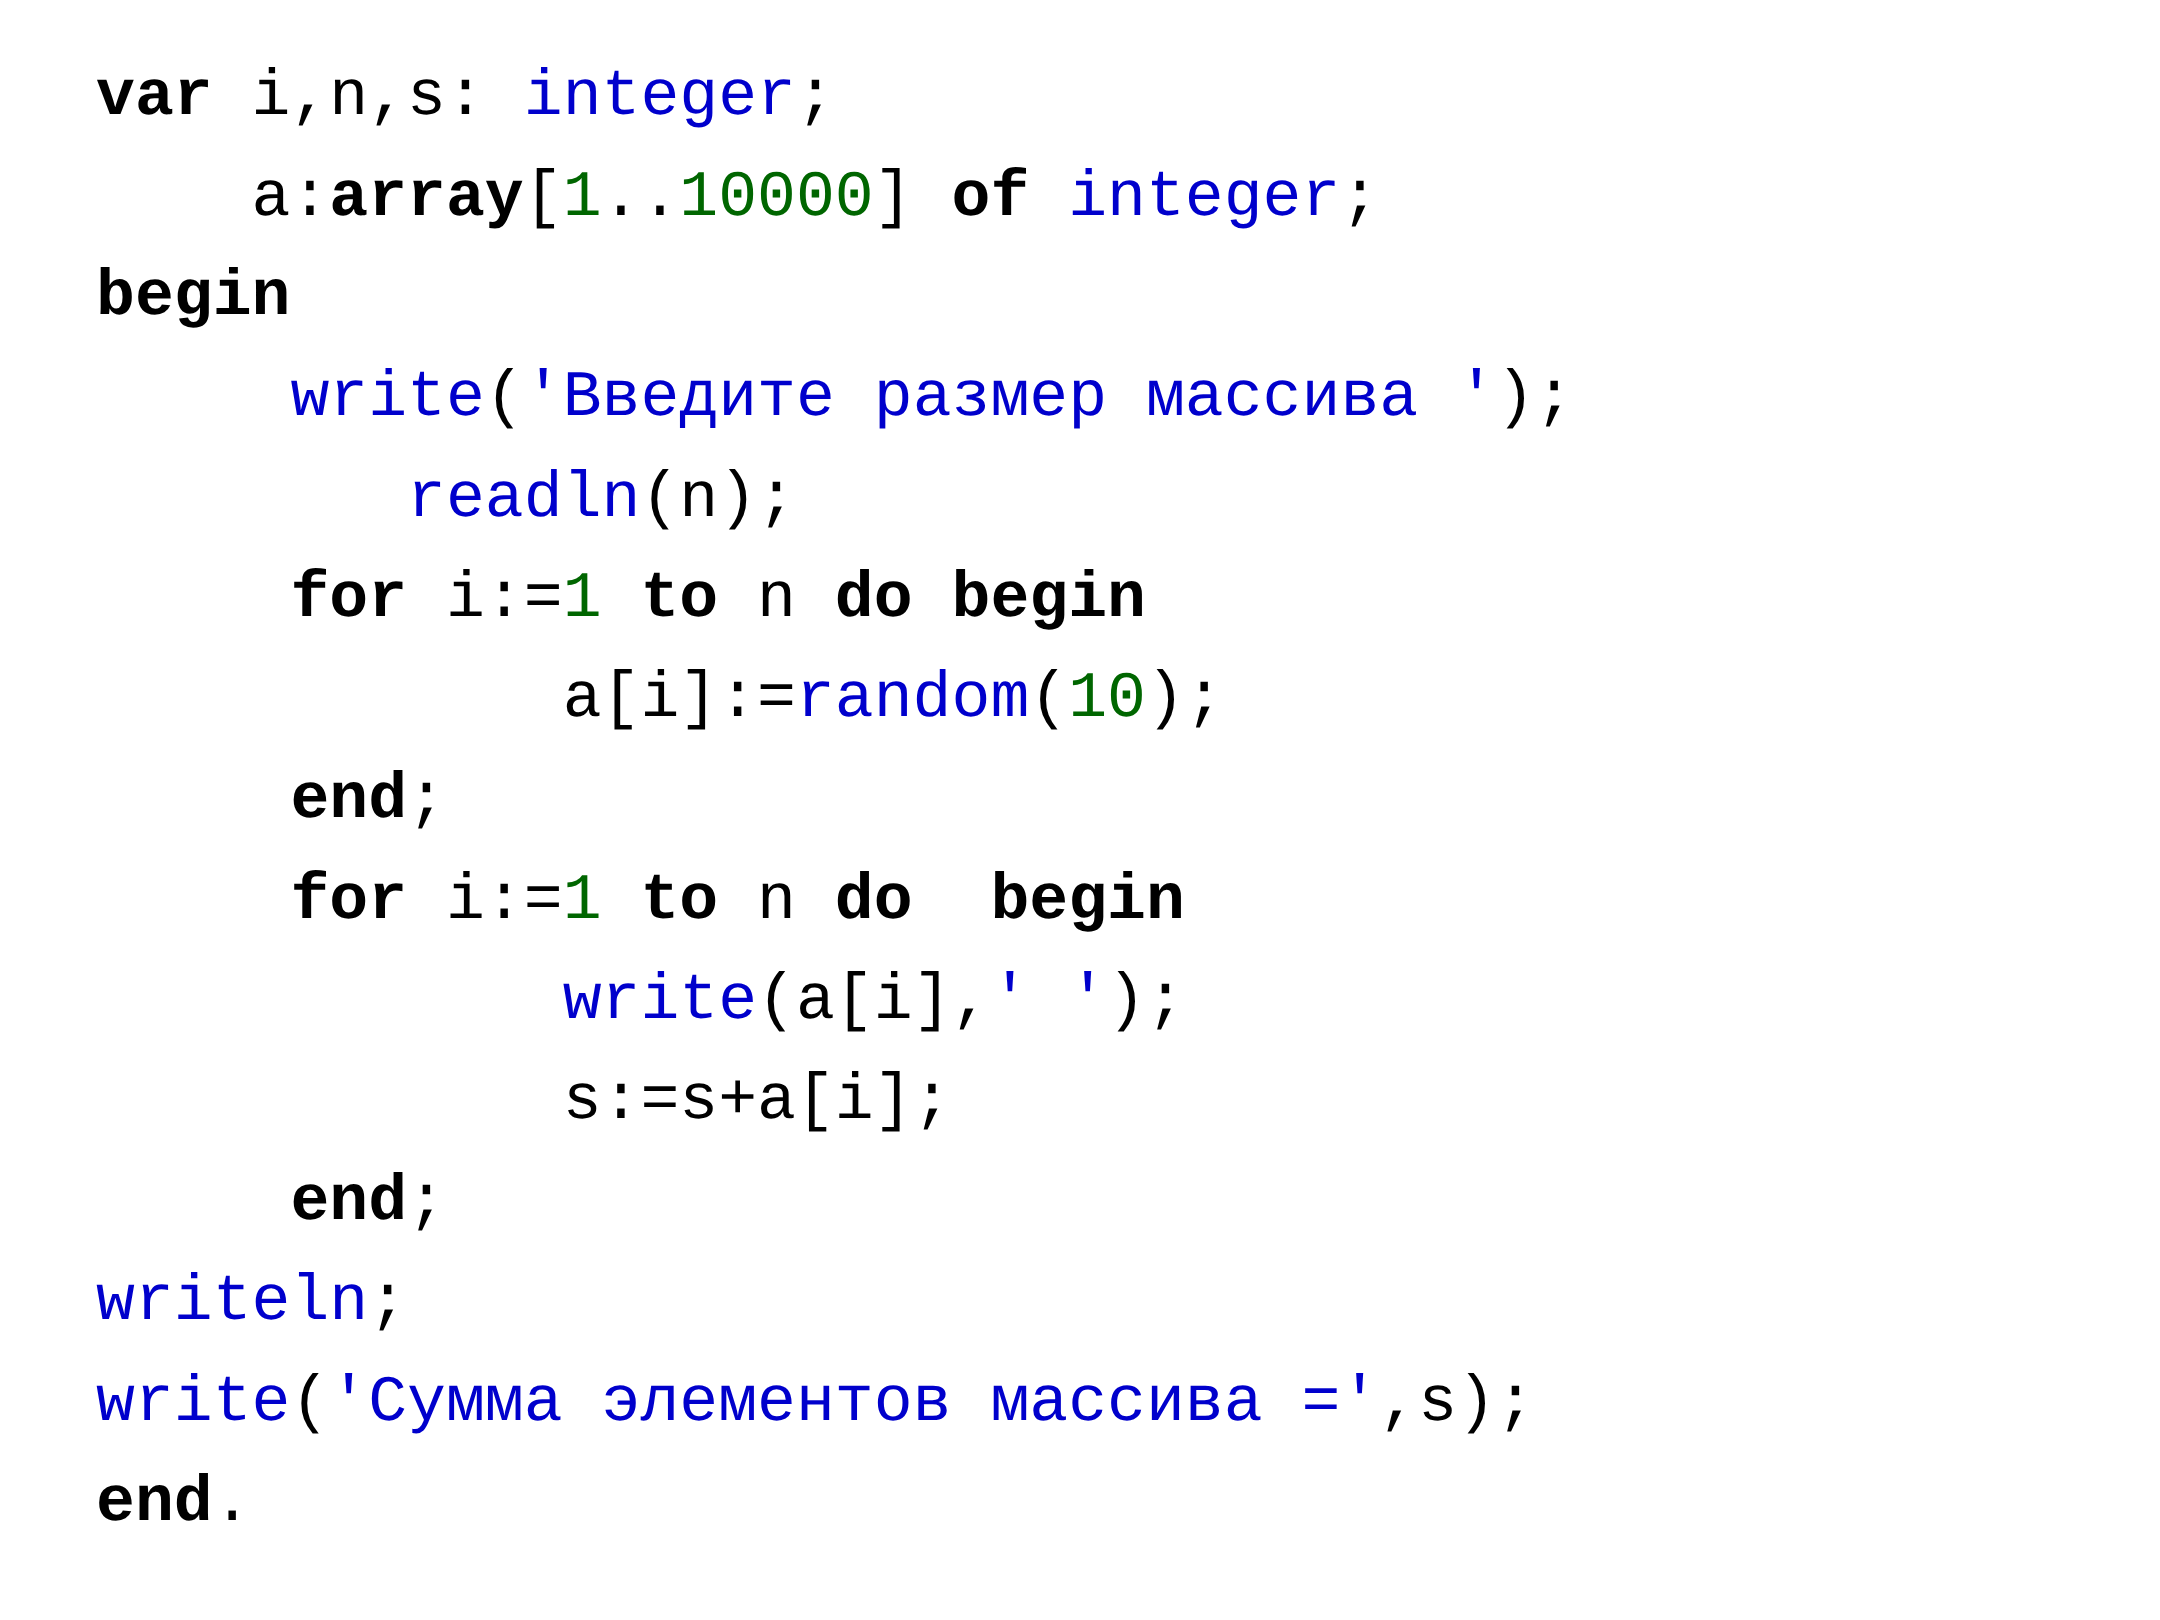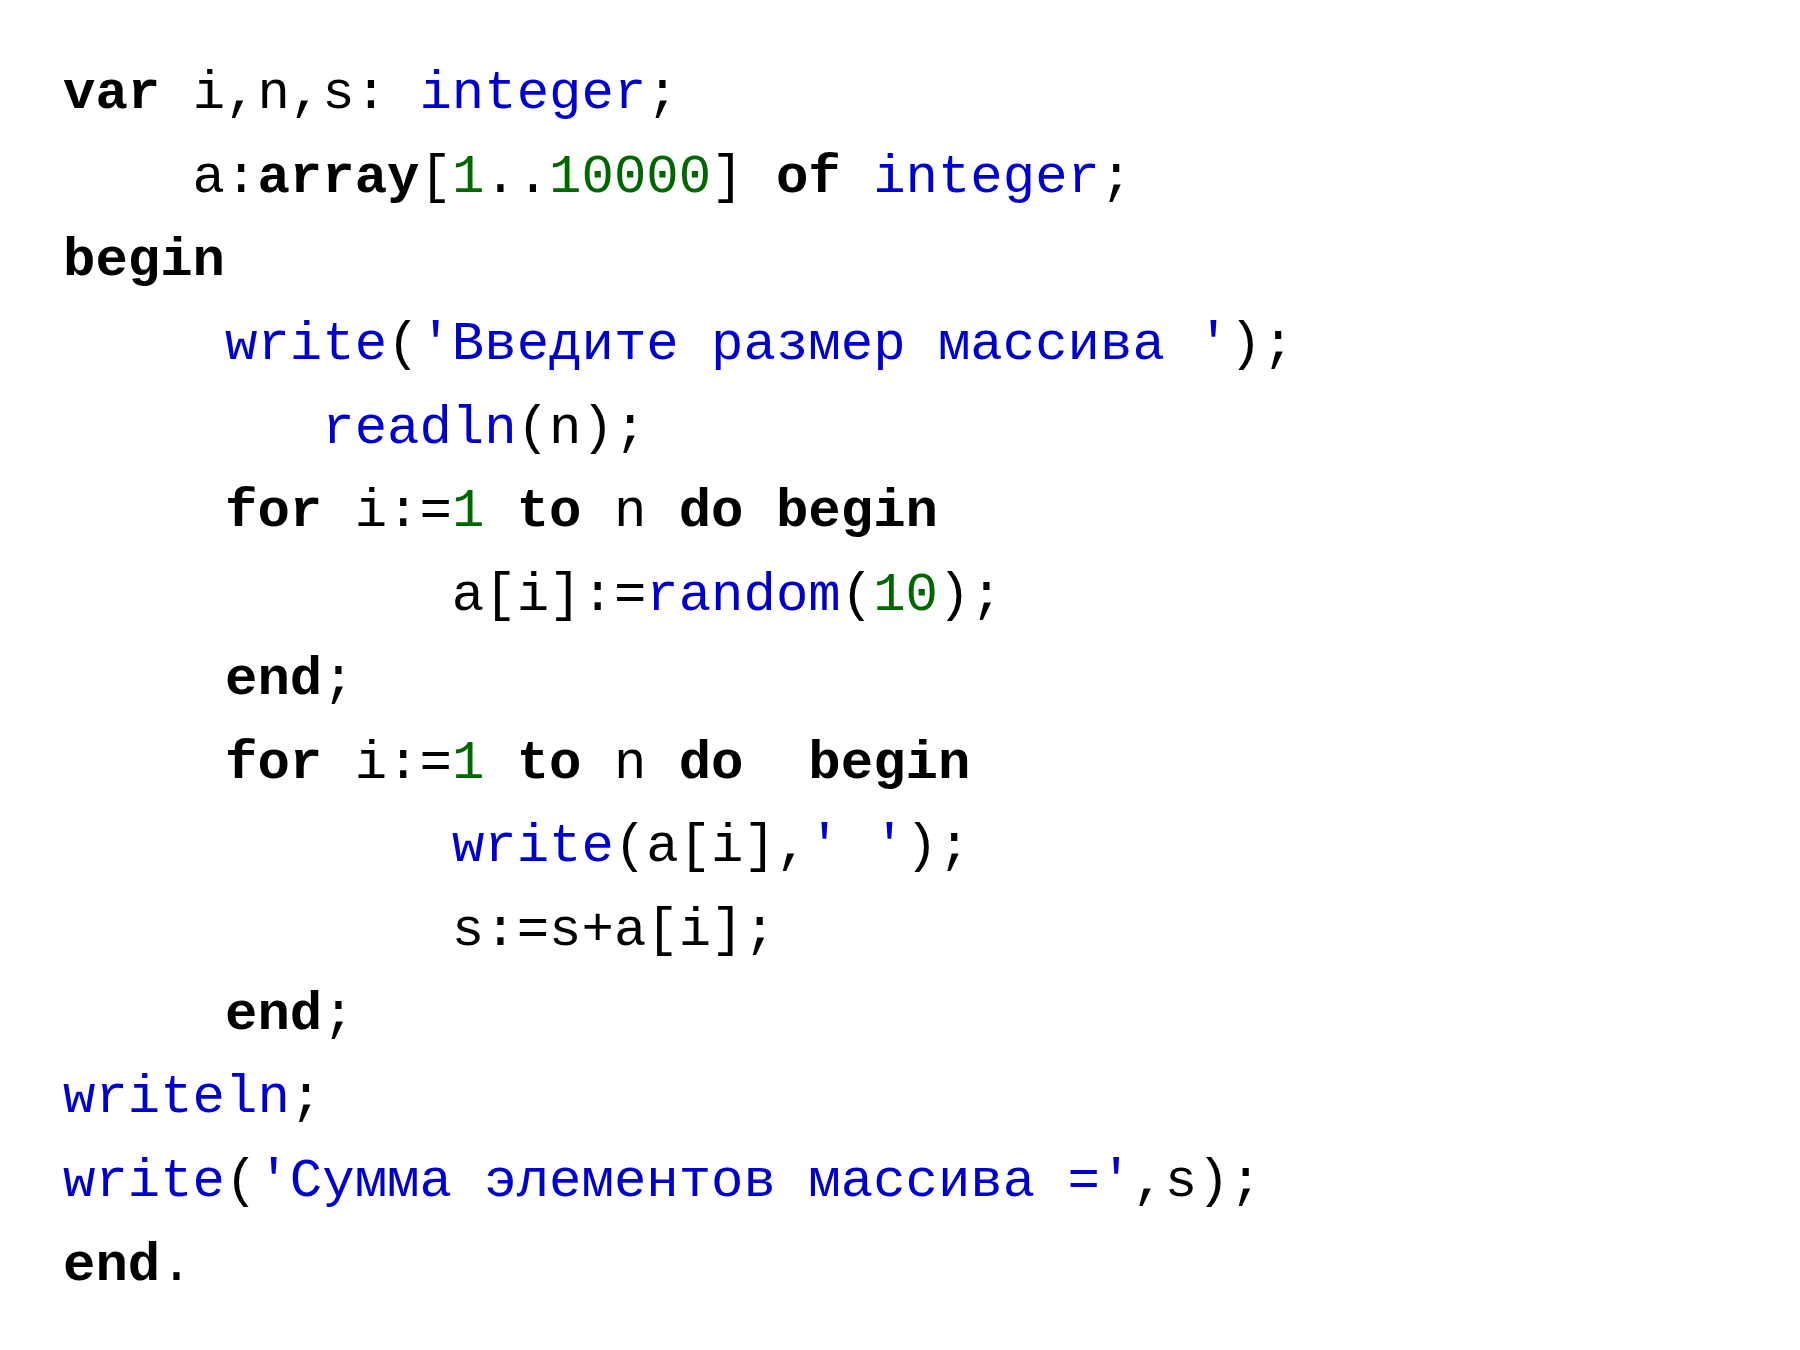--- a/index.html
+++ b/index.html
@@ -8,22 +8,22 @@
     background: #ffffff;
     width: 1800px;
     height: 1350px;
     overflow: hidden;
   }
   pre.code {
     font-family: "Courier New", Courier, monospace;
     font-size: 54px;
     line-height: 1.55;
     white-space: pre;
-    margin: 12px;
-    padding: 40px 51px;
+    margin: 0;
+    padding: 40px 80px;
     color: #000000;
     font-weight: normal;
   }
   .kw   { color: #000000; font-weight: bold; }
   .type { color: #0000cc; }
   .fn   { color: #0000cc; }
   .num  { color: #006600; }
   .str  { color: #0000cc; }
 </style>
 </head>

